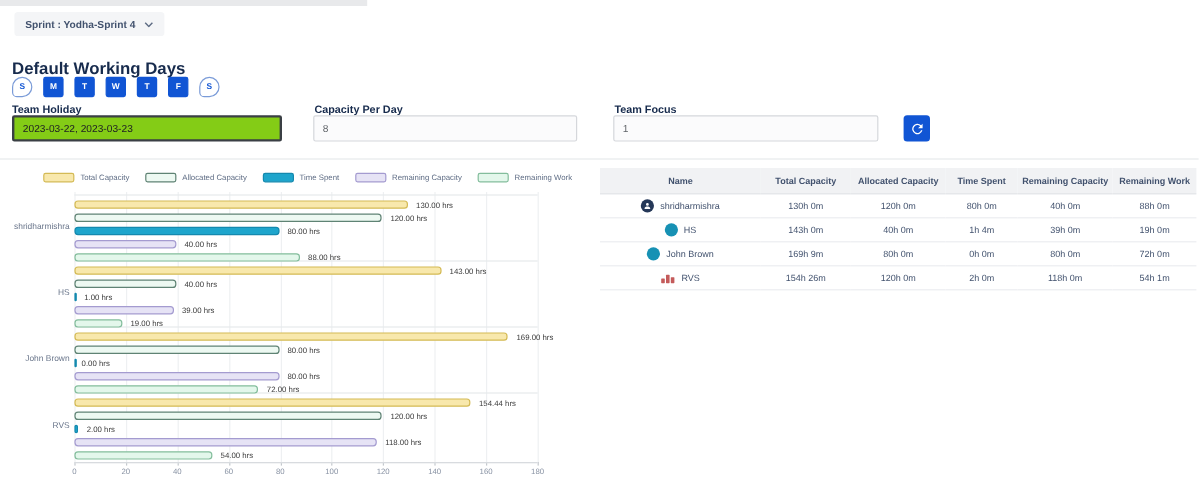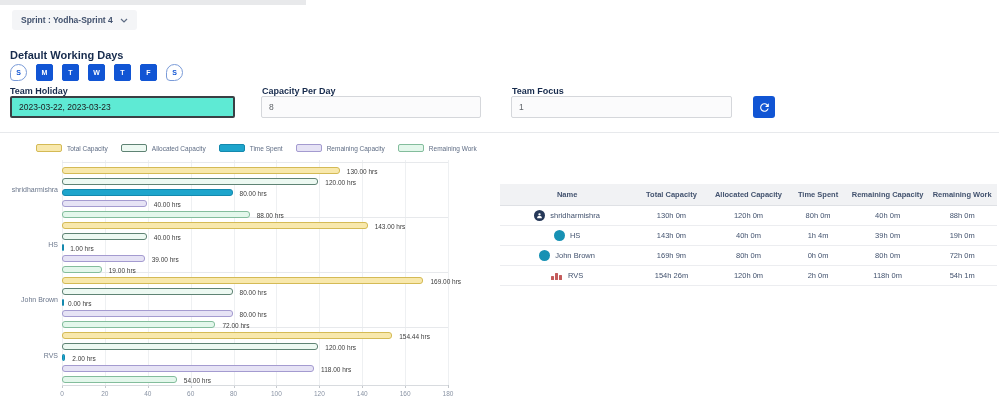--- a/index.html
+++ b/index.html
@@ -5,31 +5,31 @@
   * { margin:0; padding:0; box-sizing:border-box; }
   html,body { width:999px; height:401px; background:#fff; font-family:"Liberation Sans", sans-serif; overflow:hidden; }
   #app { position:relative; width:999px; height:401px; background:#fff; }
 
   .top-strip { position:absolute; left:0; top:0; width:306px; height:5px; background:#e8e9eb; }
 
   .chips { position:absolute; left:12px; top:10px; display:flex; }
   .chip { display:flex; align-items:center; gap:7px; height:20px; padding:0 9px; background:#f4f5f7; border:none; border-radius:3px; color:#42526e; font-size:8.5px; font-weight:600; cursor:pointer; }
   .chip svg { display:block; }
 
-  .section-title { position:absolute; color:#172b4d; font-size:11px; font-weight:bold; }
+  .section-title { position:absolute; color:#172b4d; font-size:14px; font-weight:bold; }
   #wd-title { left:10px; top:49px; }
 
   #days-row { position:absolute; left:10px; top:64px; display:flex; gap:9px; }
   .day-btn { width:17px; height:17px; font-size:7px; font-weight:bold; display:flex; align-items:center; justify-content:center; cursor:pointer; }
   .day-btn.on  { background:#1155d4; color:#fff; border:1px solid #1155d4; border-radius:2px; }
   .day-btn.off { background:#fff; color:#1155d4; border:1px solid #7a9bd8; border-radius:50% 50% 50% 4px; }
 
   .field-label { position:absolute; color:#172b4d; font-size:9px; font-weight:bold; }
   .field-input { position:absolute; height:22px; font-size:8.5px; color:#3c4043; padding:0 7px; border-radius:2px; outline:none; font-family:"Liberation Sans", sans-serif; }
-  #team-holiday-input { left:10px;  top:96px; width:225px; border:2px solid #3a3f44; background:#5eead4; color:#202124; }
+  #team-holiday-input { left:10px;  top:96px; width:225px; border:2px solid #3a3f44; background:#84cc16; color:#202124; }
   #capacity-input     { left:261px; top:96px; width:220px; border:1px solid #d5d7db; background:#fbfbfc; color:#5f6368; }
   #focus-input        { left:511px; top:96px; width:221px; border:1px solid #d5d7db; background:#fbfbfc; color:#5f6368; }
   #th-label  { left:10px;  top:86px; }
   #cpd-label { left:262px; top:86px; }
   #tf-label  { left:512px; top:86px; }
 
   .refresh-btn { position:absolute; left:753px; top:96px; width:22px; height:22px; background:#1155d4; border:none; border-radius:3px; display:flex; align-items:center; justify-content:center; cursor:pointer; }
 
   .divider { position:absolute; left:0; top:132px; width:999px; height:1px; background:#e7e9ec; }
 
@@ -41,21 +41,21 @@
   #chart { position:absolute; left:8px; top:156px; width:462px; height:248px; }
   .gridline-v { position:absolute; width:1px; background:#eef0f2; }
   .gridline-h { position:absolute; height:1px; background:#e7e9ec; }
   .axis-line  { position:absolute; height:1px; background:#d8dbdf; }
   .tick-mark  { position:absolute; width:1px; height:3px; background:#c4c8cd; }
   .tick-label { position:absolute; font-size:6.5px; color:#8993a4; transform:translateX(-50%); }
   .cat-label  { position:absolute; font-size:7px; color:#6b778c; text-align:right; width:50px; line-height:8px; }
   .bar { position:absolute; border-radius:3px; border:1px solid; }
   .bar-value { position:absolute; font-size:6.5px; color:#3b3b3b; white-space:nowrap; }
 
-  #cap-table { position:absolute; left:500px; top:140px; width:497px; border-collapse:collapse; table-layout:fixed;margin-top:44px; }
+  #cap-table { position:absolute; left:500px; top:140px; width:497px; border-collapse:collapse; table-layout:fixed; }
   #cap-table th { background:#f1f2f4; color:#42526e; font-size:7.5px; font-weight:bold; height:21px; text-align:center; border-bottom:1px solid #dfe1e5; }
   #cap-table td { color:#42526e; font-size:7.5px; height:20px; text-align:center; border-bottom:1px solid #ecedf0; background:#fff; }
   .name-cell { display:flex; align-items:center; justify-content:center; gap:5px; }
   .avatar { width:11px; height:11px; border-radius:50%; display:flex; align-items:center; justify-content:center; flex:0 0 auto; }
   .broken-img { width:12px; height:10px; display:flex; align-items:flex-end; gap:1px; flex:0 0 auto; }
   .broken-img i { display:block; width:3px; background:#c45b5b; border-radius:0.5px; }
 </style>
 </head>
 <body>
 

